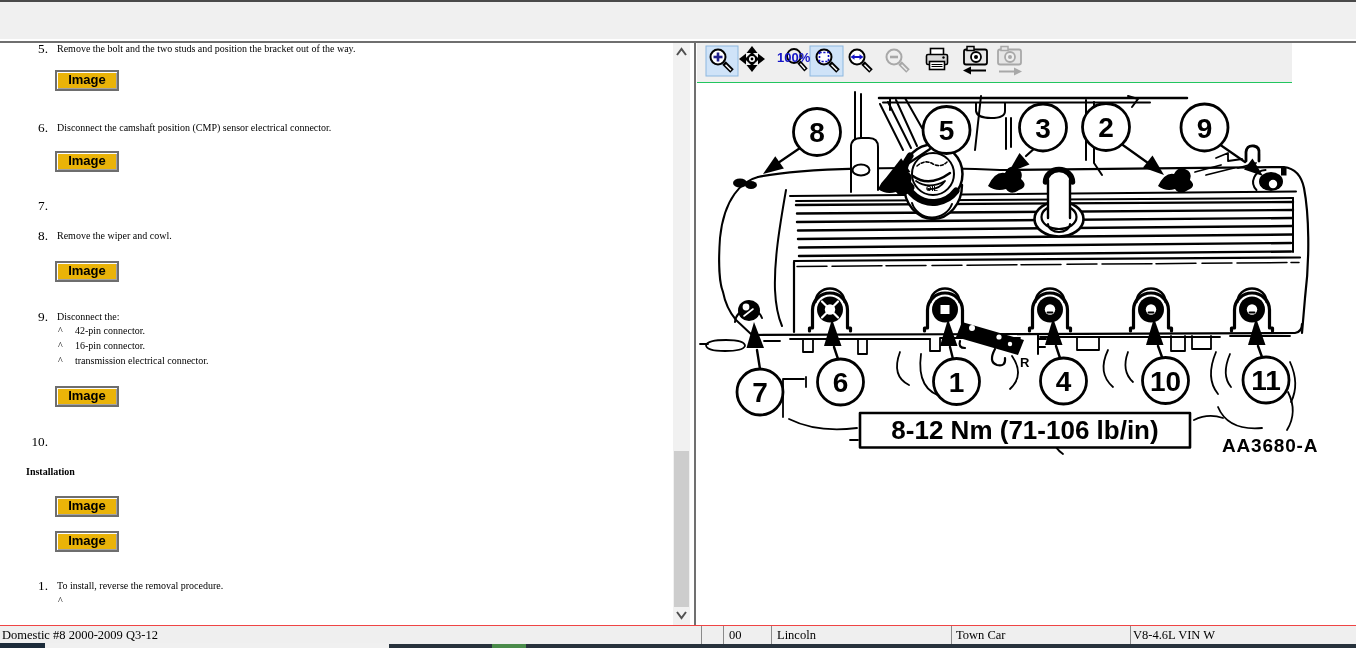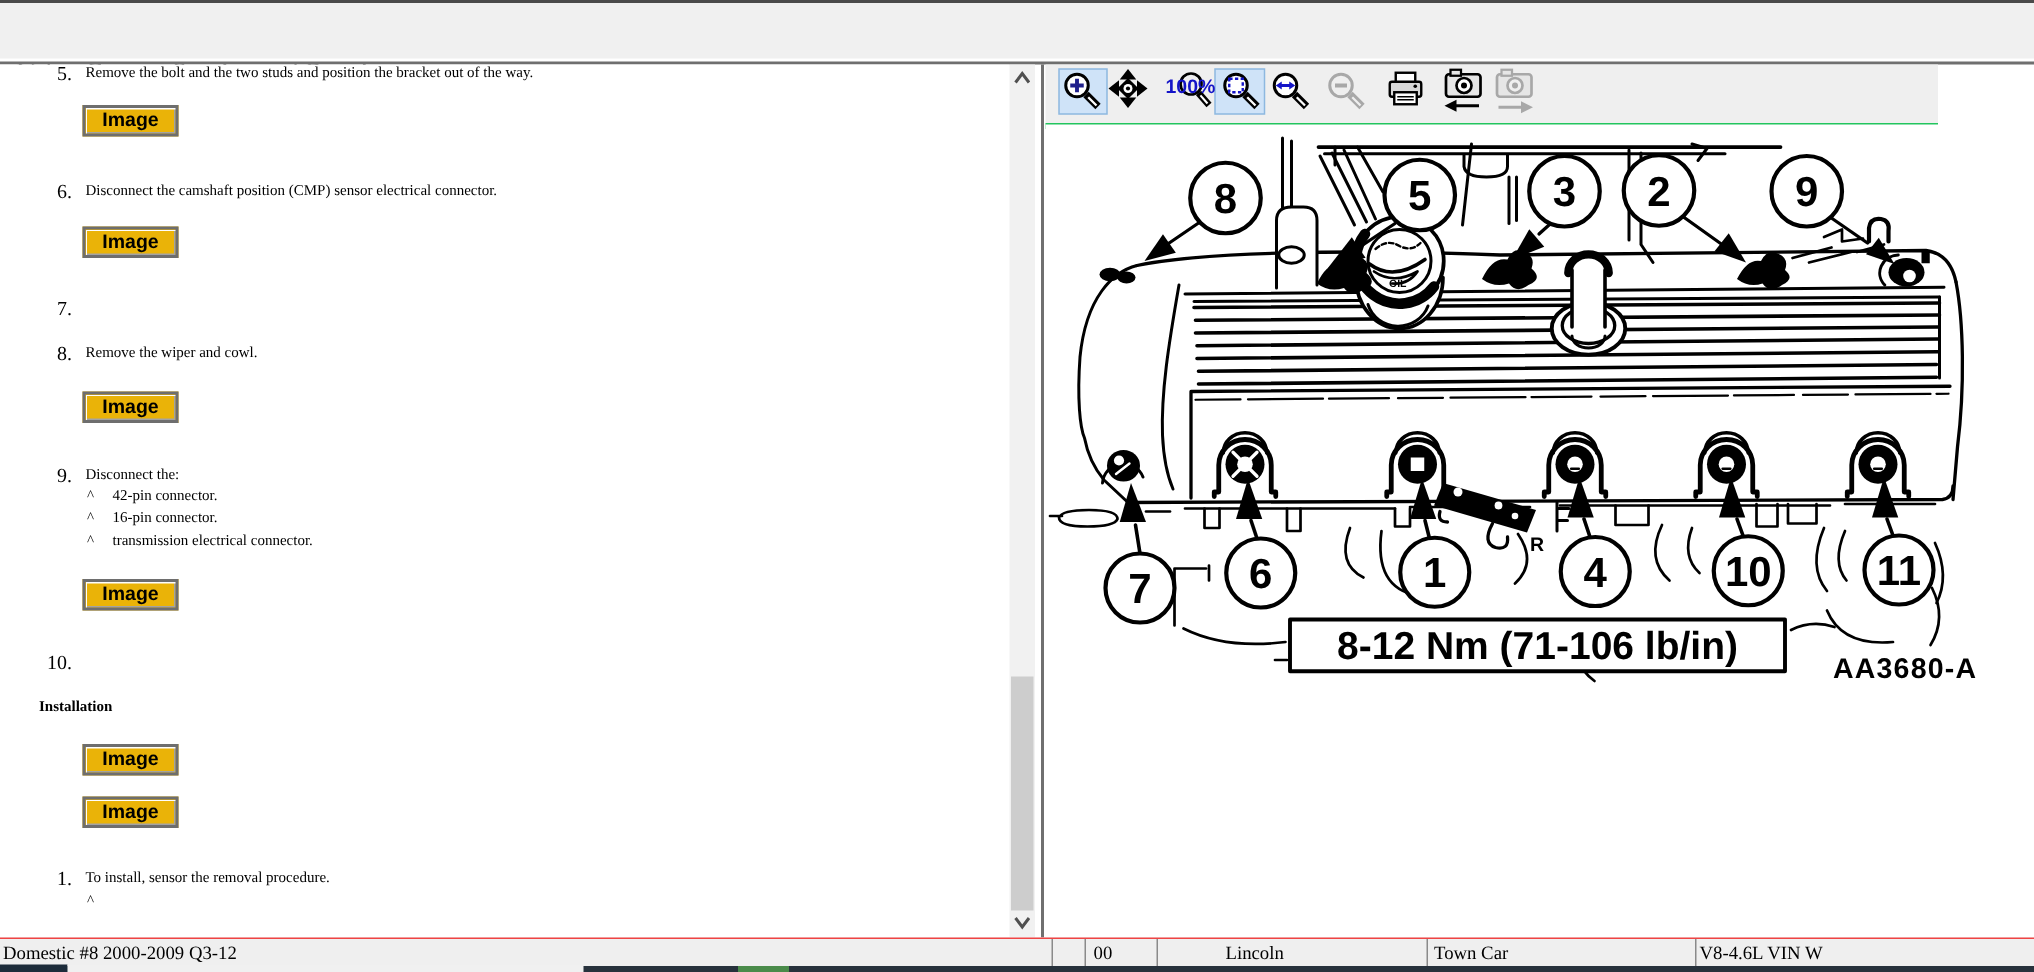--- a/index.html
+++ b/index.html
@@ -53,21 +53,21 @@
   <span class="t" style="left:58px;top:295px;">^</span>
     <span class="t" style="left:75px;top:295px;">16-pin connector.</span>
   <span class="t" style="left:58px;top:310px;">^</span>
     <span class="t" style="left:75px;top:310px;">transmission electrical connector.</span>
   <div class="btn" style="top:343px;">Image</div>
   <span class="n" style="left:20px;top:391px;">10.</span>
   <span class="t" style="left:26px;top:421px;font-weight:bold;">Installation</span>
   <div class="btn" style="top:453px;">Image</div>
   <div class="btn" style="top:488px;">Image</div>
   <span class="n" style="left:20px;top:535px;">1.</span>
-    <span class="t" style="left:57px;top:535px;">To install, sensor the removal procedure.</span>
+    <span class="t" style="left:57px;top:535px;">To install, reverse the removal procedure.</span>
   <span class="t" style="left:58px;top:550px;">^</span>
 </div>
 
 <div class="abs" id="sbar">
   <svg width="17" height="582" style="position:absolute;left:0;top:0">
     <polyline points="4,12 8.5,6 13,12" fill="none" stroke="#505050" stroke-width="2"></polyline>
     <polyline points="4,569 8.5,575 13,569" fill="none" stroke="#505050" stroke-width="2"></polyline>
   </svg>
 </div>
 <div class="abs" id="sthumb"></div>
@@ -376,21 +376,21 @@
 </g>
 </svg>
 </div>
 
 <div class="abs" id="status">
   <span style="left:2px;">Domestic #8 2000-2009 Q3-12</span>
   <div class="sep" style="left:701px;"></div>
   <div class="sep" style="left:723px;"></div>
   <span style="left:729px;">00</span>
   <div class="sep" style="left:771px;"></div>
-  <span style="left:777px;margin-left:40px;">Lincoln</span>
+  <span style="left:777px;">Lincoln</span>
   <div class="sep" style="left:951px;"></div>
   <span style="left:956px;">Town Car</span>
   <div class="sep" style="left:1130px;"></div>
   <span style="left:1133px;">V8-4.6L VIN W</span>
 </div>
 <div class="abs" id="bstrip">
   <div class="abs" style="left:0;top:-1px;width:45px;height:5px;background:#1c2b3a;"></div>
   <div class="abs" style="left:45px;top:-1px;width:344px;height:5px;background:#f0f0f0;"></div>
   <div class="abs" style="left:492px;top:0;width:34px;height:4px;background:#4a8b4a;"></div>
 </div>

